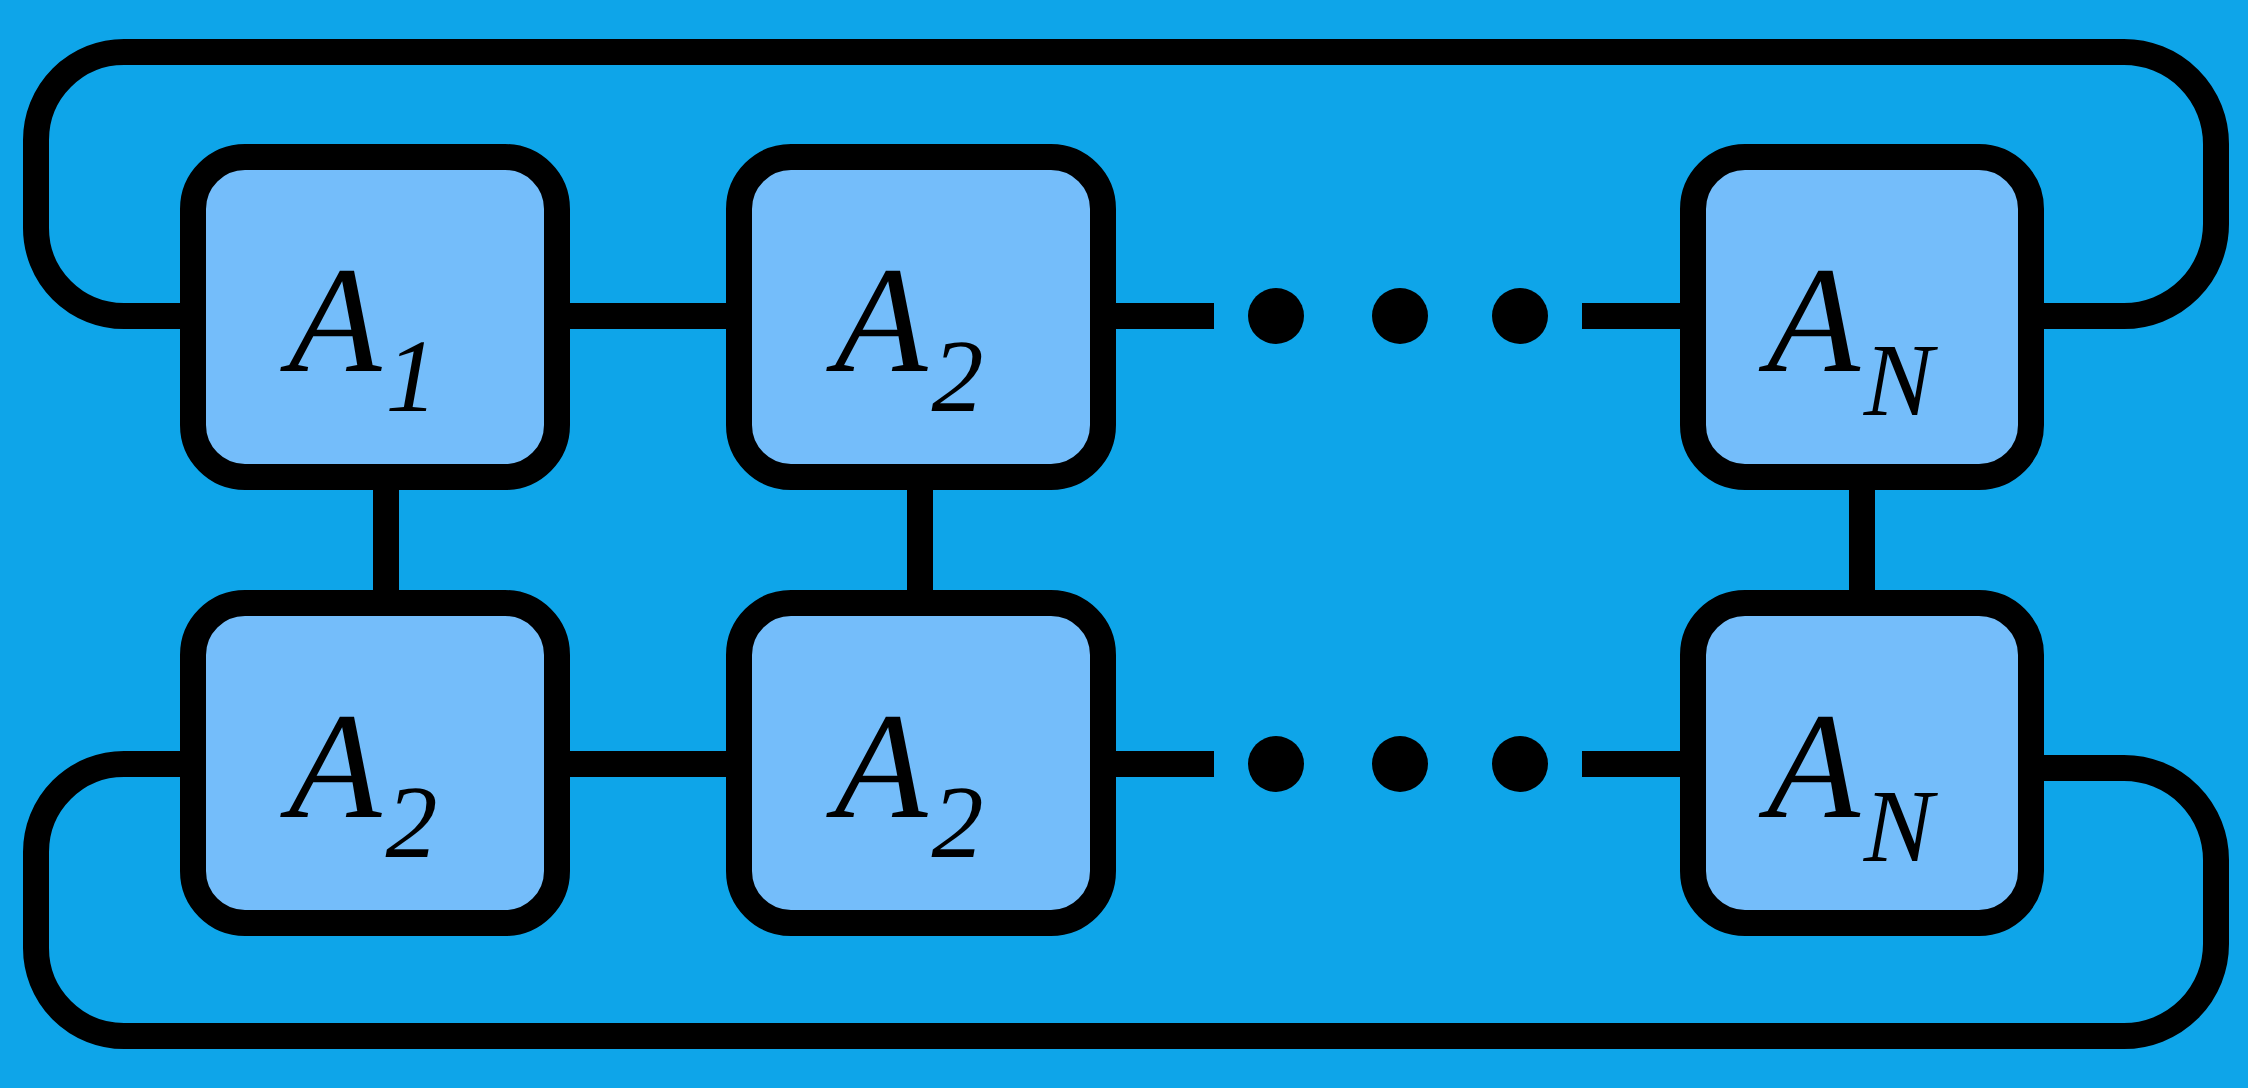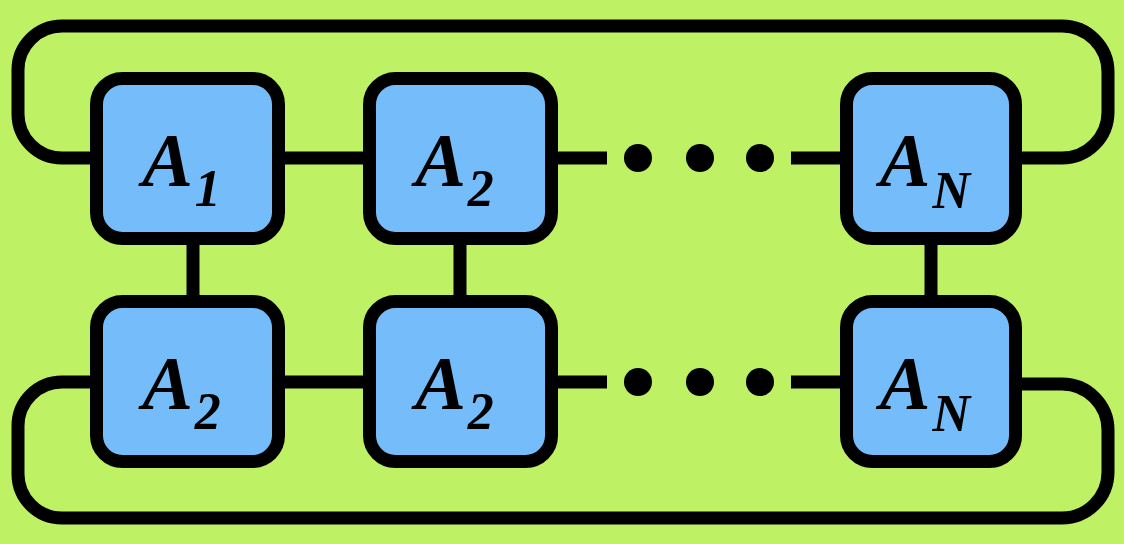--- a/index.html
+++ b/index.html
@@ -48,21 +48,21 @@
     dominant-baseline: alphabetic;
   }
   .tensor-sub {
     font-size: 52px;
     font-style: italic;
   }
 </style>
 </head>
 <body>
 
-<div id="diagram-root" style="background: #bef264; font-weight: bold;">
+<div id="diagram-root" style="background: #0ea5e9;">
 
   <svg id="diagram-svg" viewBox="0 0 1124 544" xmlns="http://www.w3.org/2000/svg">
 
     <path class="loop-wire" d="M 90 158 L 62 158 A 44 44 0 0 1 18 114 L 18 70 A 44 44 0 0 1 62 26 L 1062 26 A 46 46 0 0 1 1108 72 L 1108 112 A 46 46 0 0 1 1062 158 L 1022 158" stroke="#000000" stroke-width="13"></path>
 
     <path class="loop-wire" d="M 90 382 L 62 382 A 44 44 0 0 0 18 426 L 18 474 A 44 44 0 0 0 62 518 L 1062 518 A 46 46 0 0 0 1108 472 L 1108 430 A 46 46 0 0 0 1062 384 L 1022 384" stroke="#000000" stroke-width="13"></path>
 
     <line class="wire" x1="278" y1="158" x2="370" y2="158" stroke="#000000" stroke-width="13"></line>
     <line class="wire" x1="551" y1="158" x2="607" y2="158" stroke="#000000" stroke-width="13"></line>
     <line class="wire" x1="791" y1="158" x2="847" y2="158" stroke="#000000" stroke-width="13"></line>

